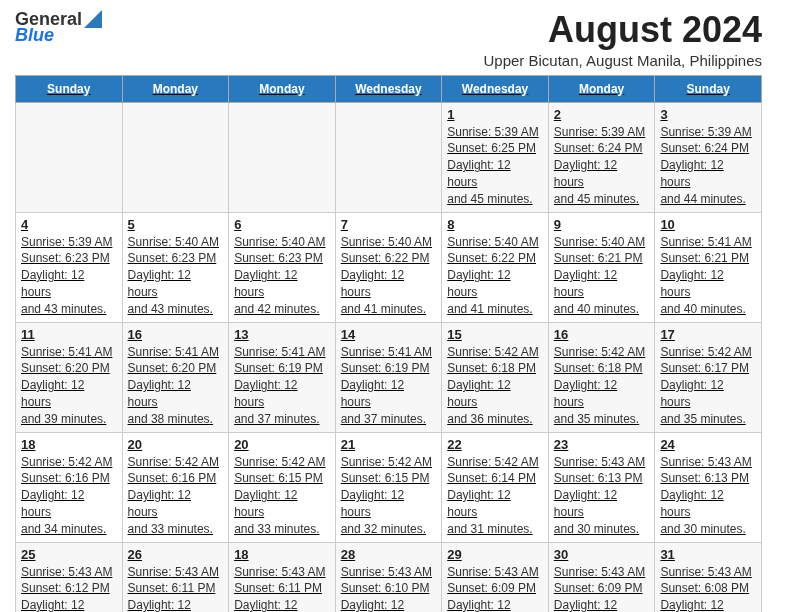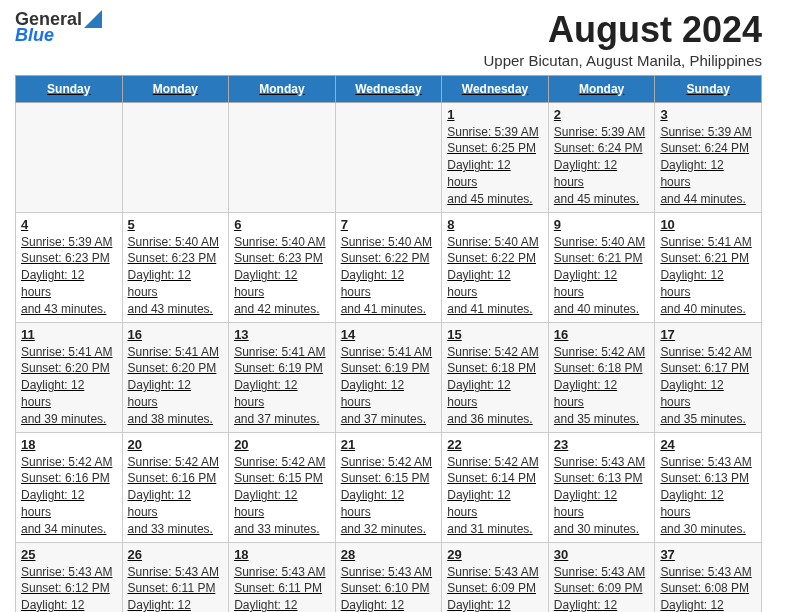--- a/index.html
+++ b/index.html
@@ -342,21 +342,21 @@
 and 26 minutes.</div>
           </td>
           <td>
             <span class="day-number">30</span>
             <div class="day-info" style="white-space: pre-line;">Sunrise: 5:43 AM
 Sunset: 6:09 PM
 Daylight: 12 hours
 and 25 minutes.</div>
           </td>
           <td>
-            <span class="day-number">37</span>
+            <span class="day-number">31</span>
             <div class="day-info" style="white-space: pre-line;">Sunrise: 5:43 AM
 Sunset: 6:08 PM
 Daylight: 12 hours
 and 24 minutes.</div>
           </td>
         </tr>
       </tbody>
   </table>
 
   <div class="footer">

